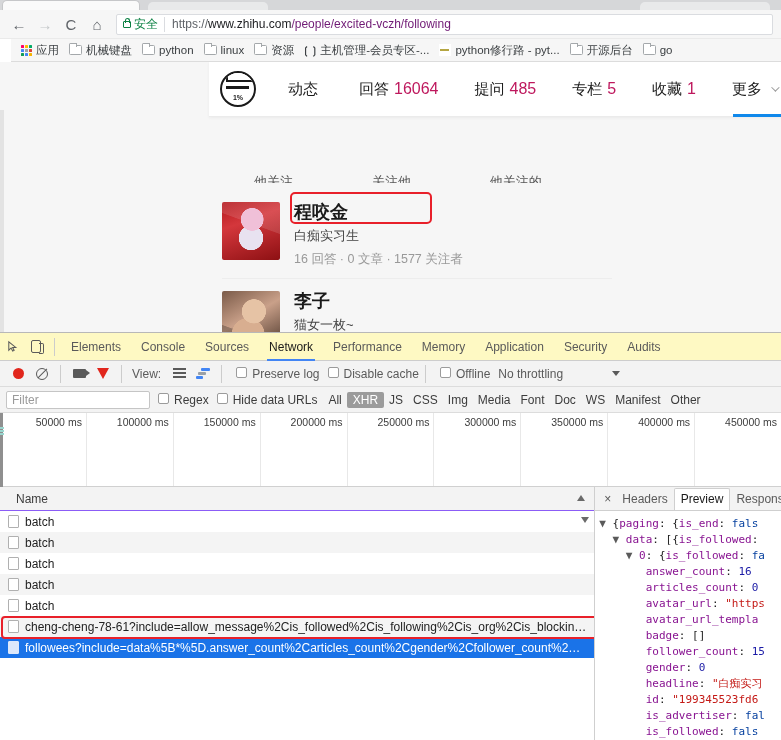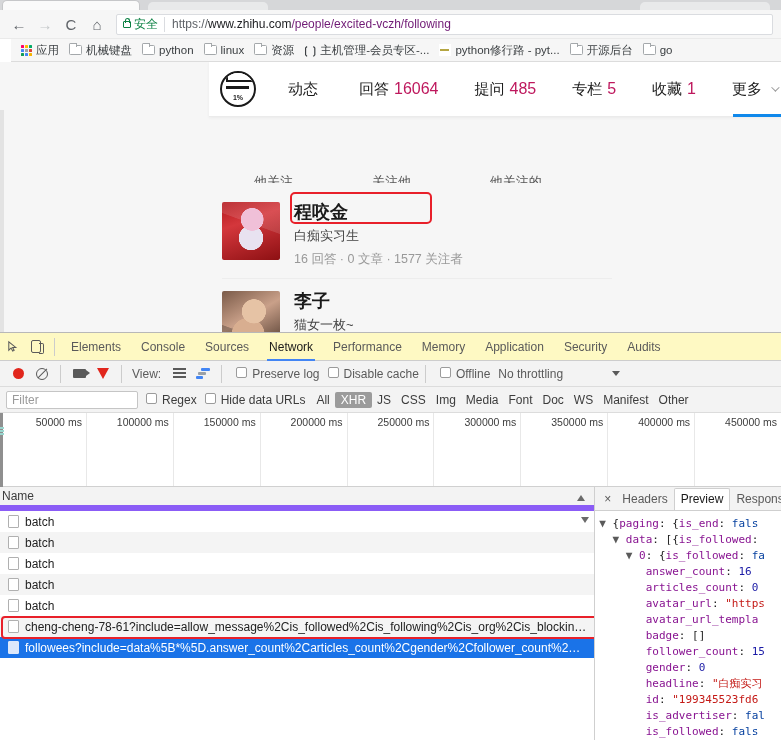--- a/index.html
+++ b/index.html
@@ -253,21 +253,21 @@
   .throttle-arrow {
     width: 0; height: 0; border-left: 4px solid transparent; border-right: 4px solid transparent;
     border-top: 5px solid #5a5a5a;
   }
 
   .dt-filterbar {
     height: 26px; background: #f3f3f3; border-bottom: 1px solid #dcdcdc;
     display: flex; align-items: center; padding: 0 6px; font-size: 12px; color: #3c3c3c;
   }
   .filter-input {
-    width: 132px; height: 18px; background: #fff; border: 1px solid #c5c5c5; border-radius: 2px;
+    width: 144px; height: 18px; background: #fff; border: 1px solid #c5c5c5; border-radius: 2px;
     font-size: 12px; color: #9a9a9a; padding: 0 5px; line-height: 16px;
   }
   .ftype { padding: 0 5px; font-size: 12px; color: #3c3c3c; white-space: nowrap; }
   .ftype.on { background: #9b9b9b; color: #fff; border-radius: 2px; padding: 1px 6px; }
 
   
   .dt-overview {
     height: 74px; background: #fff; border-bottom: 1px solid #d0d0d0; position: relative;
     display: flex;
   }
@@ -280,22 +280,22 @@
   .tl-left-bar {
     position: absolute; left: 0; top: 0; width: 3px; height: 74px; background: #8f8f8f;
   }
   .tl-tick { position: absolute; left: 0; top: 14px; width: 4px; height: 10px; }
   .tl-tick i { display: block; height: 2px; margin-bottom: 1px; background: #9ad6cf; }
 
   
   .dt-body { display: flex; height: 280px; }
   .req-pane { width: 604px; border-right: 1px solid #cfcfcf; display: flex; flex-direction: column; }
   .req-head {
-    height: 24px; background: #f3f3f3; border-bottom: 6px solid #8b5cf6;
-    display: flex; align-items: center; font-size: 12px; color: #3c3c3c; padding: 0 2px;
+    height: 24px; background: #f3f3f3; border-bottom: 1px solid #8b5cf6;
+    display: flex; align-items: center; font-size: 12px; color: #3c3c3c; padding: 0 16px;
     position: relative;
   }
   .sort-caret {
     position: absolute; right: 9px; top: 8px; width: 0; height: 0;
     border-left: 4px solid transparent; border-right: 4px solid transparent; border-bottom: 6px solid #6a6a6a;
   }
   .req-rows { flex: 1; overflow: hidden; position: relative; }
   .req-row {
     height: 21px; display: flex; align-items: center; gap: 6px;
     padding: 0 8px; font-size: 12px; color: #222; white-space: nowrap; overflow: hidden;

